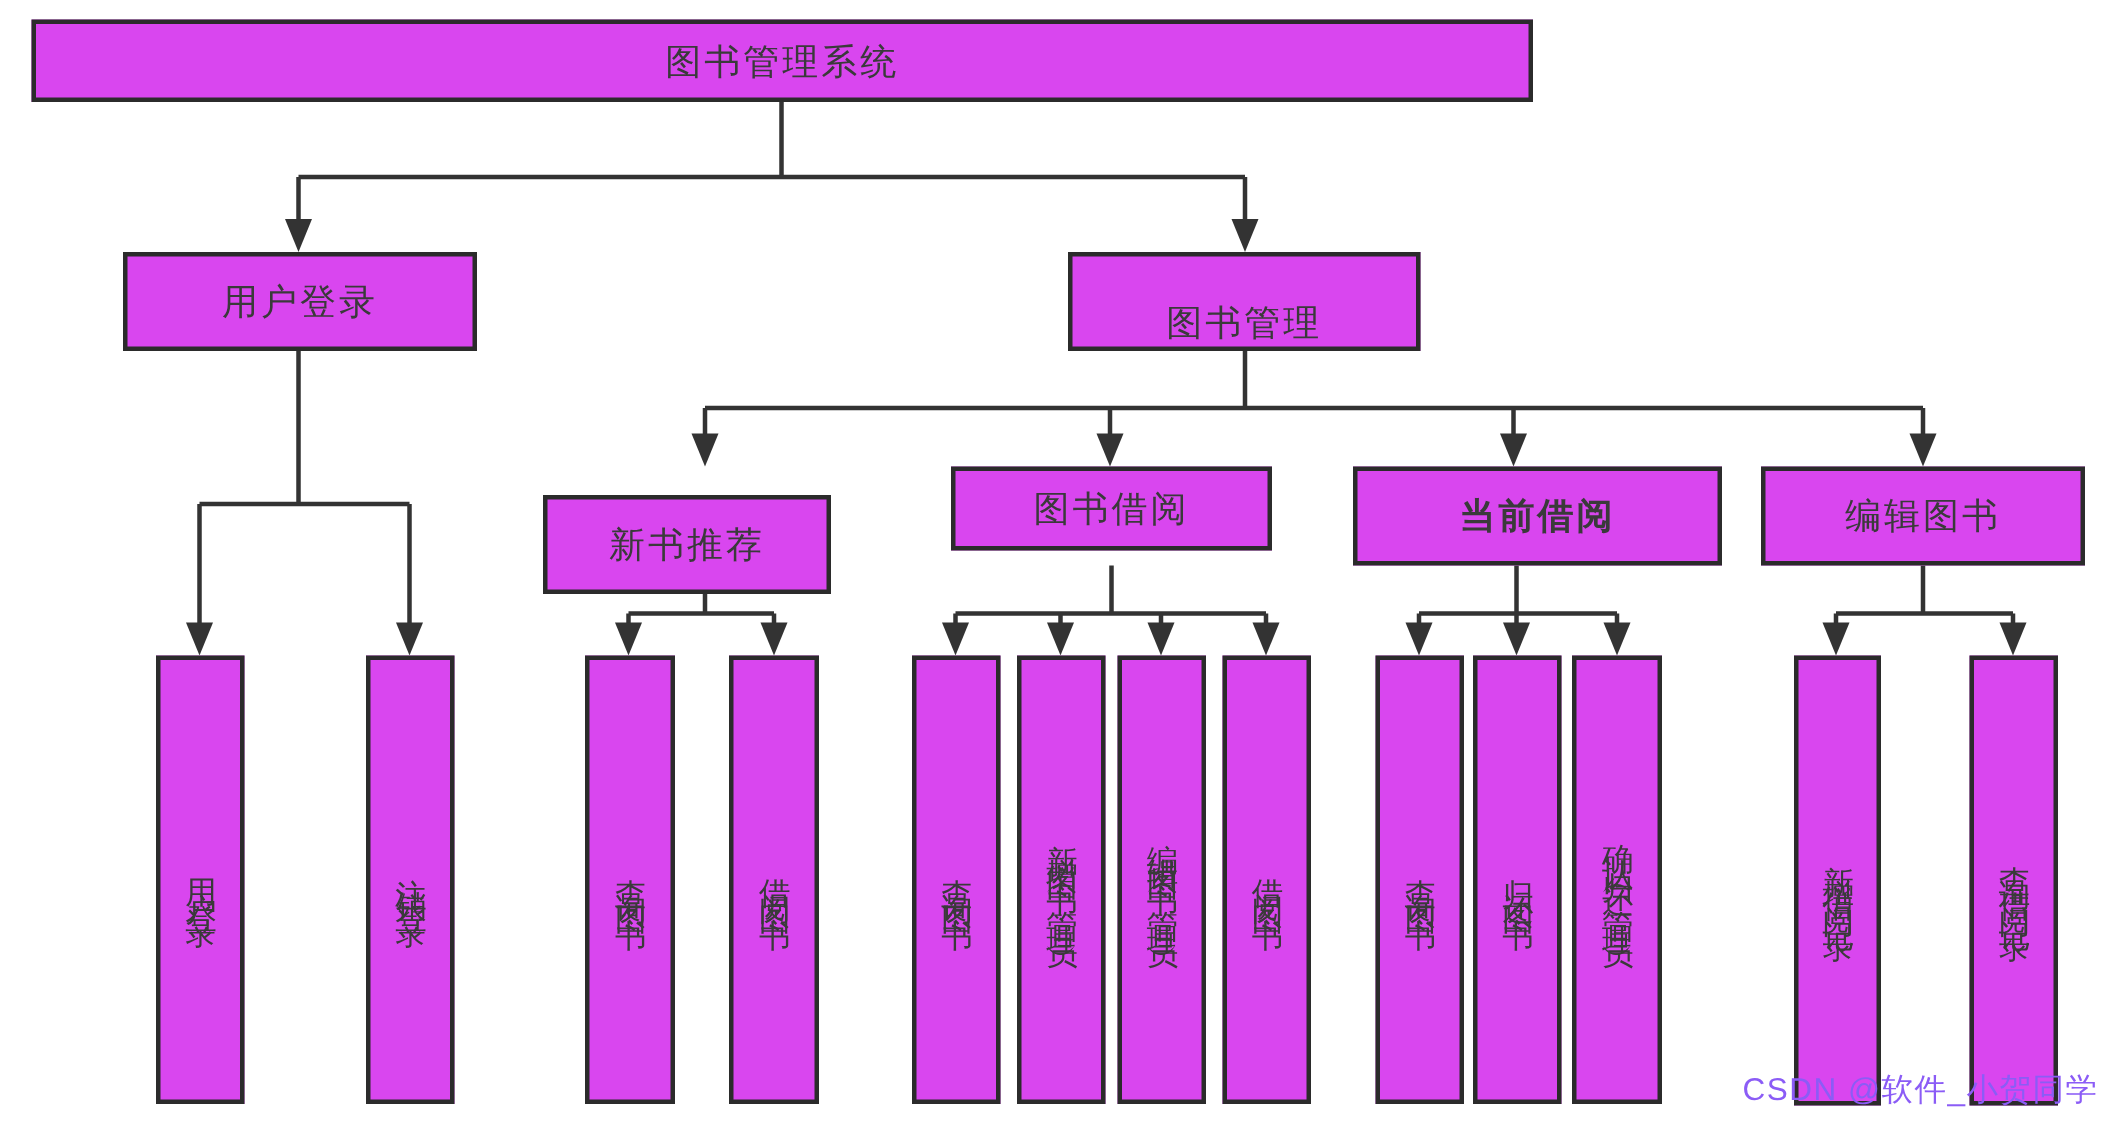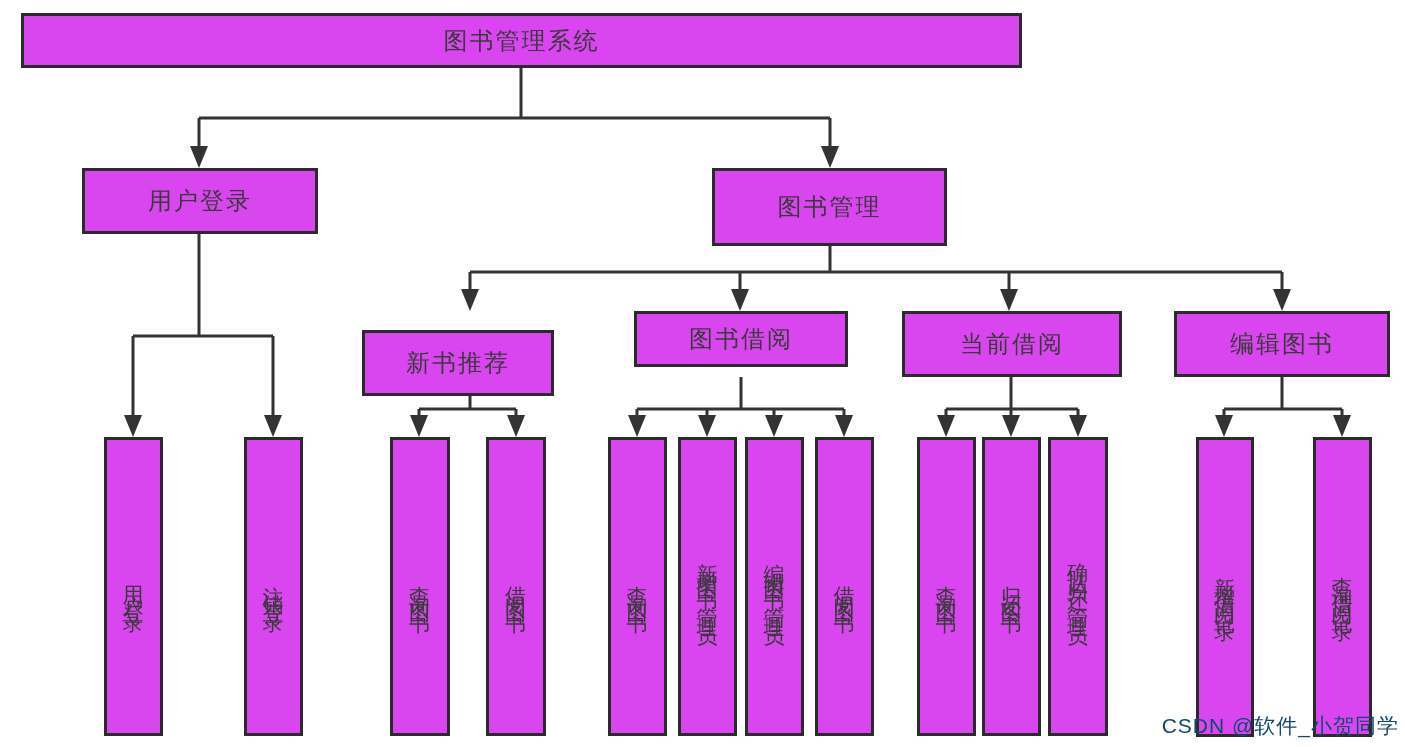--- a/index.html
+++ b/index.html
@@ -53,21 +53,21 @@
     font-size: 21px;
     letter-spacing: 9px;
     line-height: 1;
     white-space: nowrap;
   }
   #watermark {
     position: absolute;
     right: 6px;
     top: 712px;
     font-size: 21px;
-    color: #0c4a6e;
+    color: #8b5cf6;
     letter-spacing: 1px;
     z-index: 3;
     white-space: nowrap;
   }
 </style>
 </head>
 <body>
 
 <div id="canvas">
 
@@ -114,31 +114,31 @@
     </g>
   </svg>
 
   <div class="node h" style="left:21px; top:13px; width:1001px; height:55px;">
     <span>图书管理系统</span>
   </div>
 
   <div class="node h" style="left:82px; top:168px; width:236px; height:66px;">
     <span>用户登录</span>
   </div>
-  <div class="node h" style="left:712px; top:168px; width:235px; height:78px;">
+  <div class="node h" style="left:712px; top:168px; width:235px; height:66px;align-items:flex-end;">
     <span>图书管理</span>
   </div>
 
   <div class="node h" style="left:362px; top:303px; width:192px; height:66px;margin-top:27px;">
     <span>新书推荐</span>
   </div>
   <div class="node h" style="left:634px; top:311px; width:214px; height:56px;">
     <span>图书借阅</span>
   </div>
-  <div class="node h" style="left:902px; top:311px; width:220px; height:66px;">
+  <div class="node h" style="left:902px; top:311px; width:246px; height:66px;font-weight:bold;">
     <span>当前借阅</span>
   </div>
   <div class="node h" style="left:1174px; top:311px; width:216px; height:66px;">
     <span>编辑图书</span>
   </div>
 
   <div class="node v" style="left:104px; top:437px; width:59px; height:299px;">
     <span>用户登录</span>
   </div>
   <div class="node v" style="left:244px; top:437px; width:59px; height:299px;">

